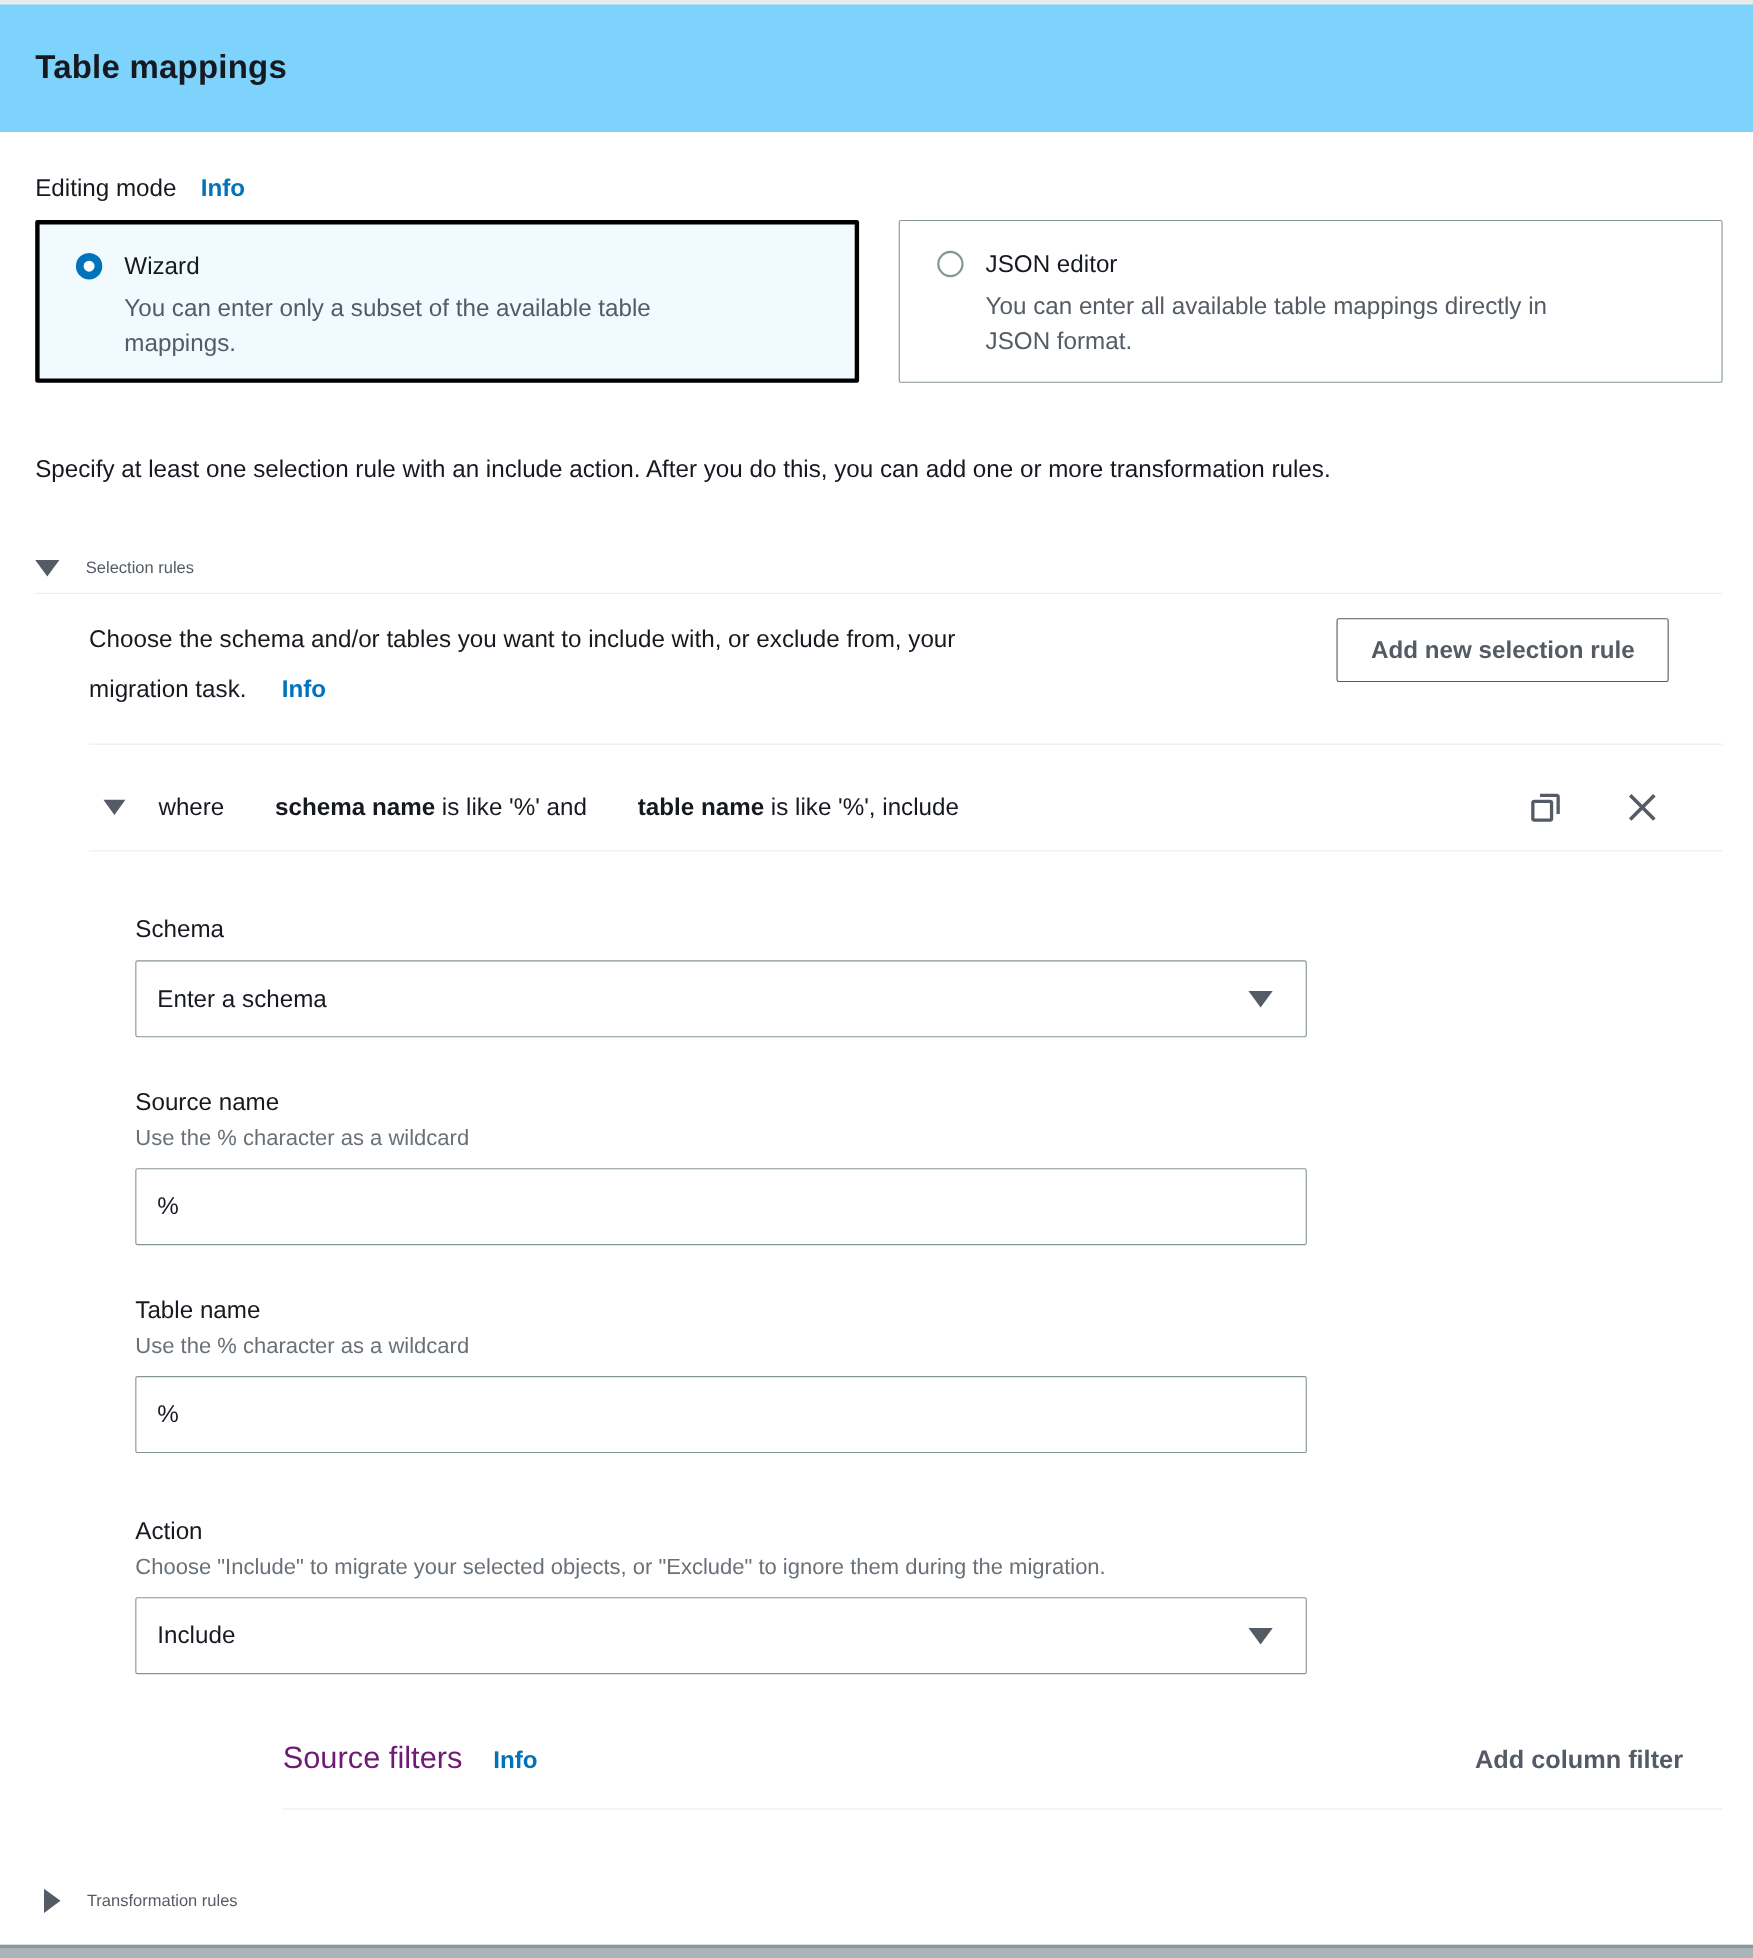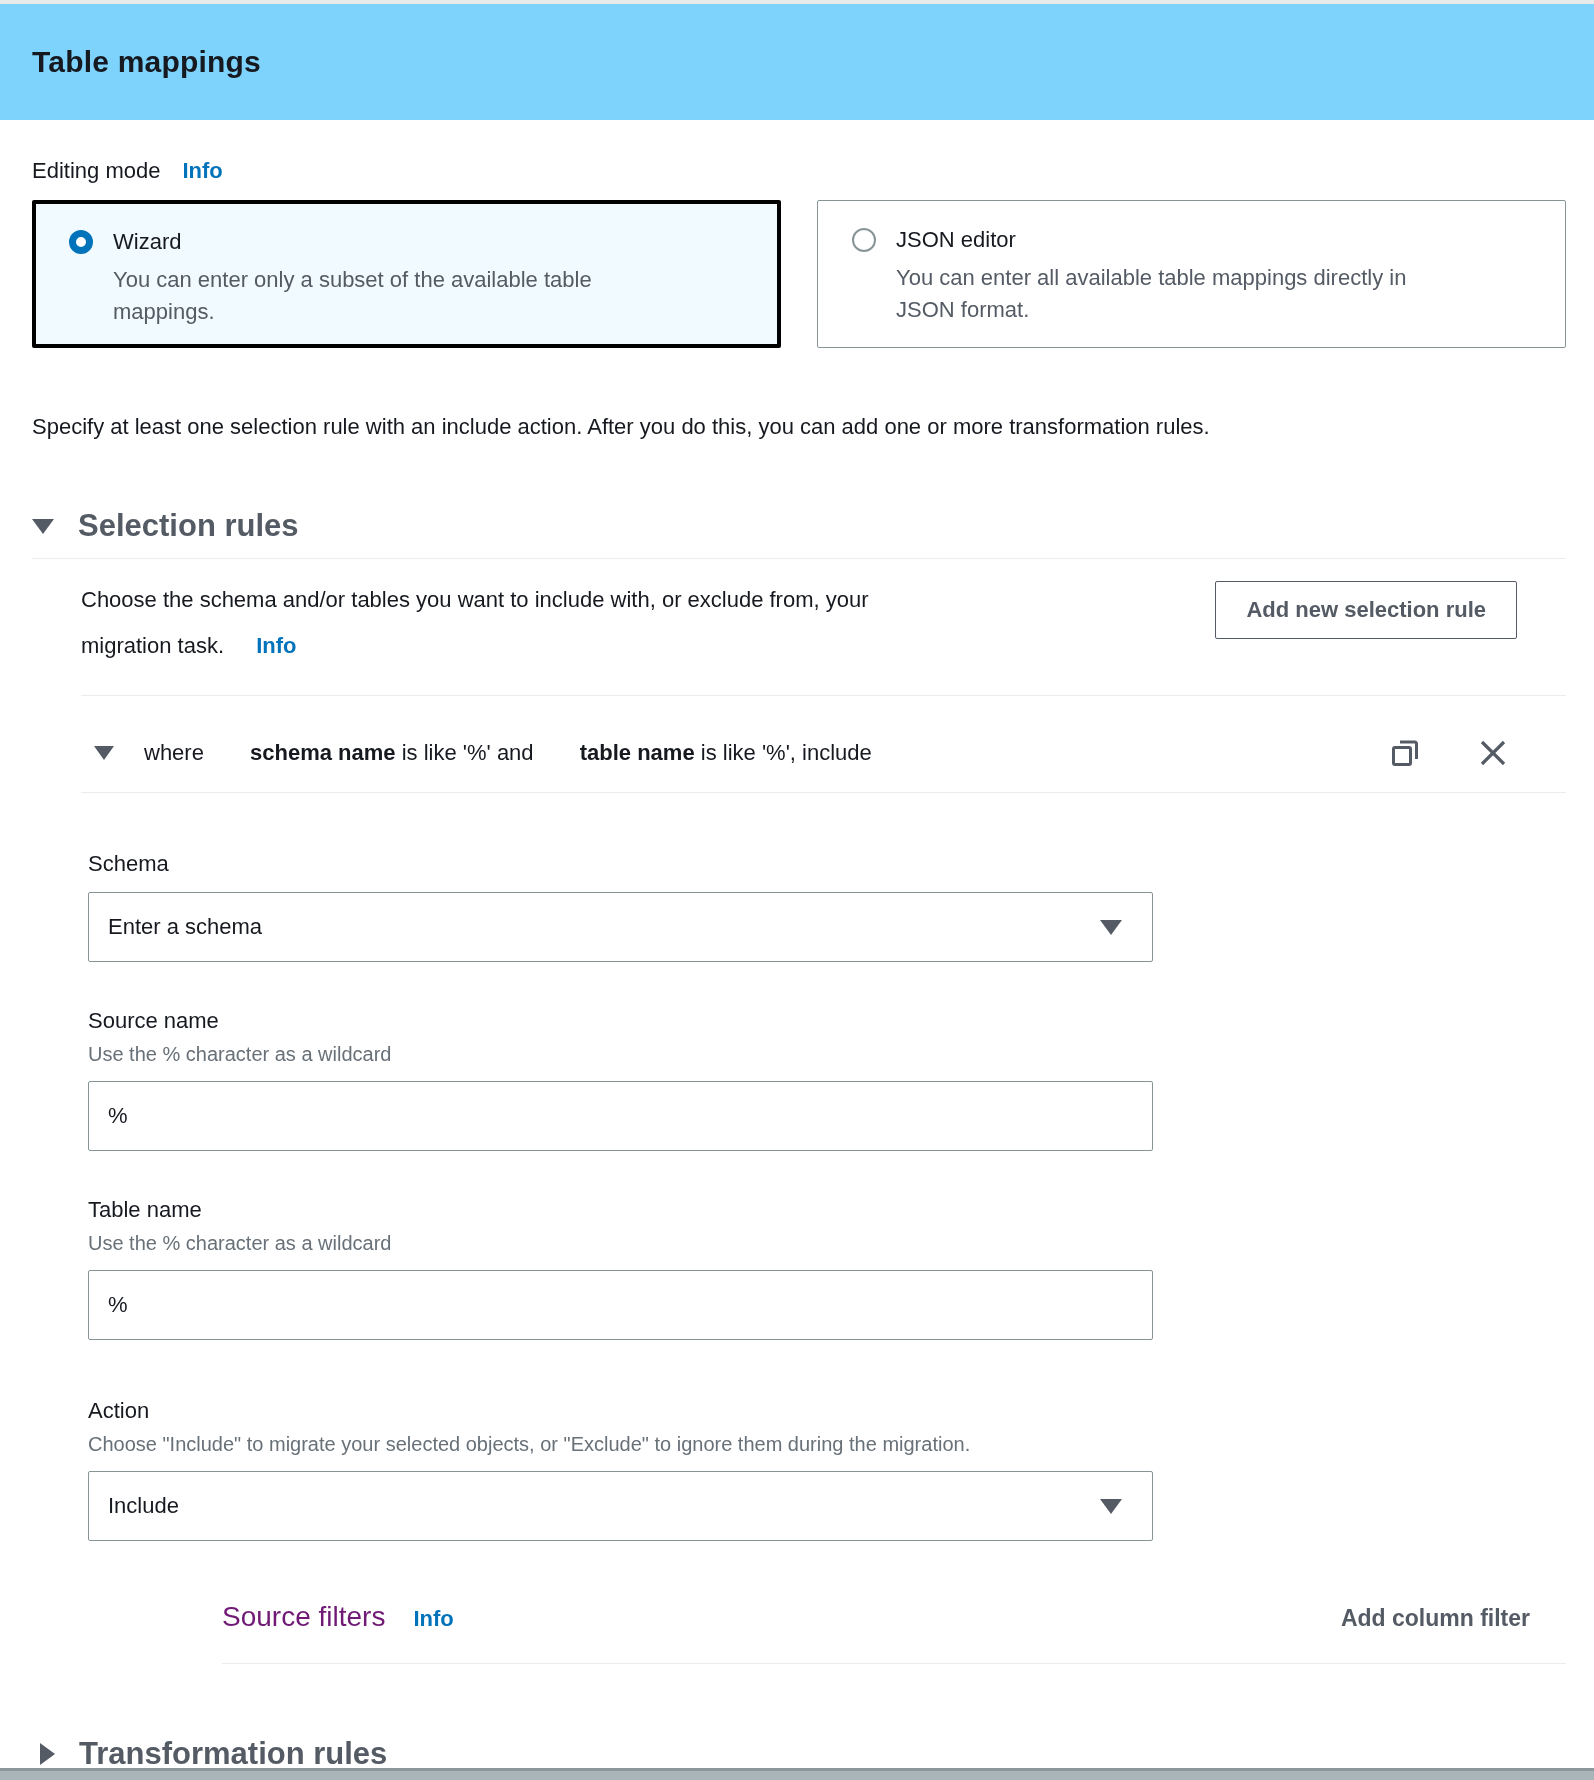--- a/index.html
+++ b/index.html
@@ -60,21 +60,21 @@
   .tri-down {
     width:0; height:0;
     border-left:11px solid transparent; border-right:11px solid transparent;
     border-top:15px solid #545b64;
   }
   .tri-right {
     width:0; height:0;
     border-top:11px solid transparent; border-bottom:11px solid transparent;
     border-left:15px solid #545b64;
   }
-  .section-title { font-size:31px; font-weight:700; color:#545b64; }
+  .section-title { font-size:15px; font-weight:400; color:#545b64; }
 
   .divider { height:1px; background:#eaeded; }
   .divider.full { margin-top:14px; }
   .divider.indent { margin-left:49px; }
 
   
   .desc-btn-row {
     margin-top:18px; padding-left:49px;
     display:flex; justify-content:space-between; align-items:flex-start;
   }
@@ -95,21 +95,21 @@
     display:flex; align-items:center;
   }
   .rule-row .tri-down { border-left-width:10px; border-right-width:10px; border-top-width:14px; }
   .rule-summary { margin-left:30px; font-size:22px; color:#16191f; }
   .rule-summary b { font-weight:700;margin-left:40px; }
   .rule-actions { margin-left:auto; display:flex; align-items:center; gap:58px; }
   .icon-btn { background:none; border:none; padding:0; cursor:pointer; line-height:0; }
   .divider.after-rule { margin-top:24px; }
 
   
-  .rule-form { margin-left:56px; }
+  .rule-form { margin-left:91px; }
   .form-group { margin-top:46px; }
   .form-group.first { margin-top:58px; }
   .form-group.action { margin-top:58px; }
   .form-label { font-size:22px; color:#16191f; }
   .form-helper { margin-top:9px; font-size:20px; color:#687078; }
   .control {
     margin-top:15px;
     width:1065px; height:70px;
     border:1px solid #879596; border-radius:2px;
     background:#fff; font-size:22px; color:#16191f;

